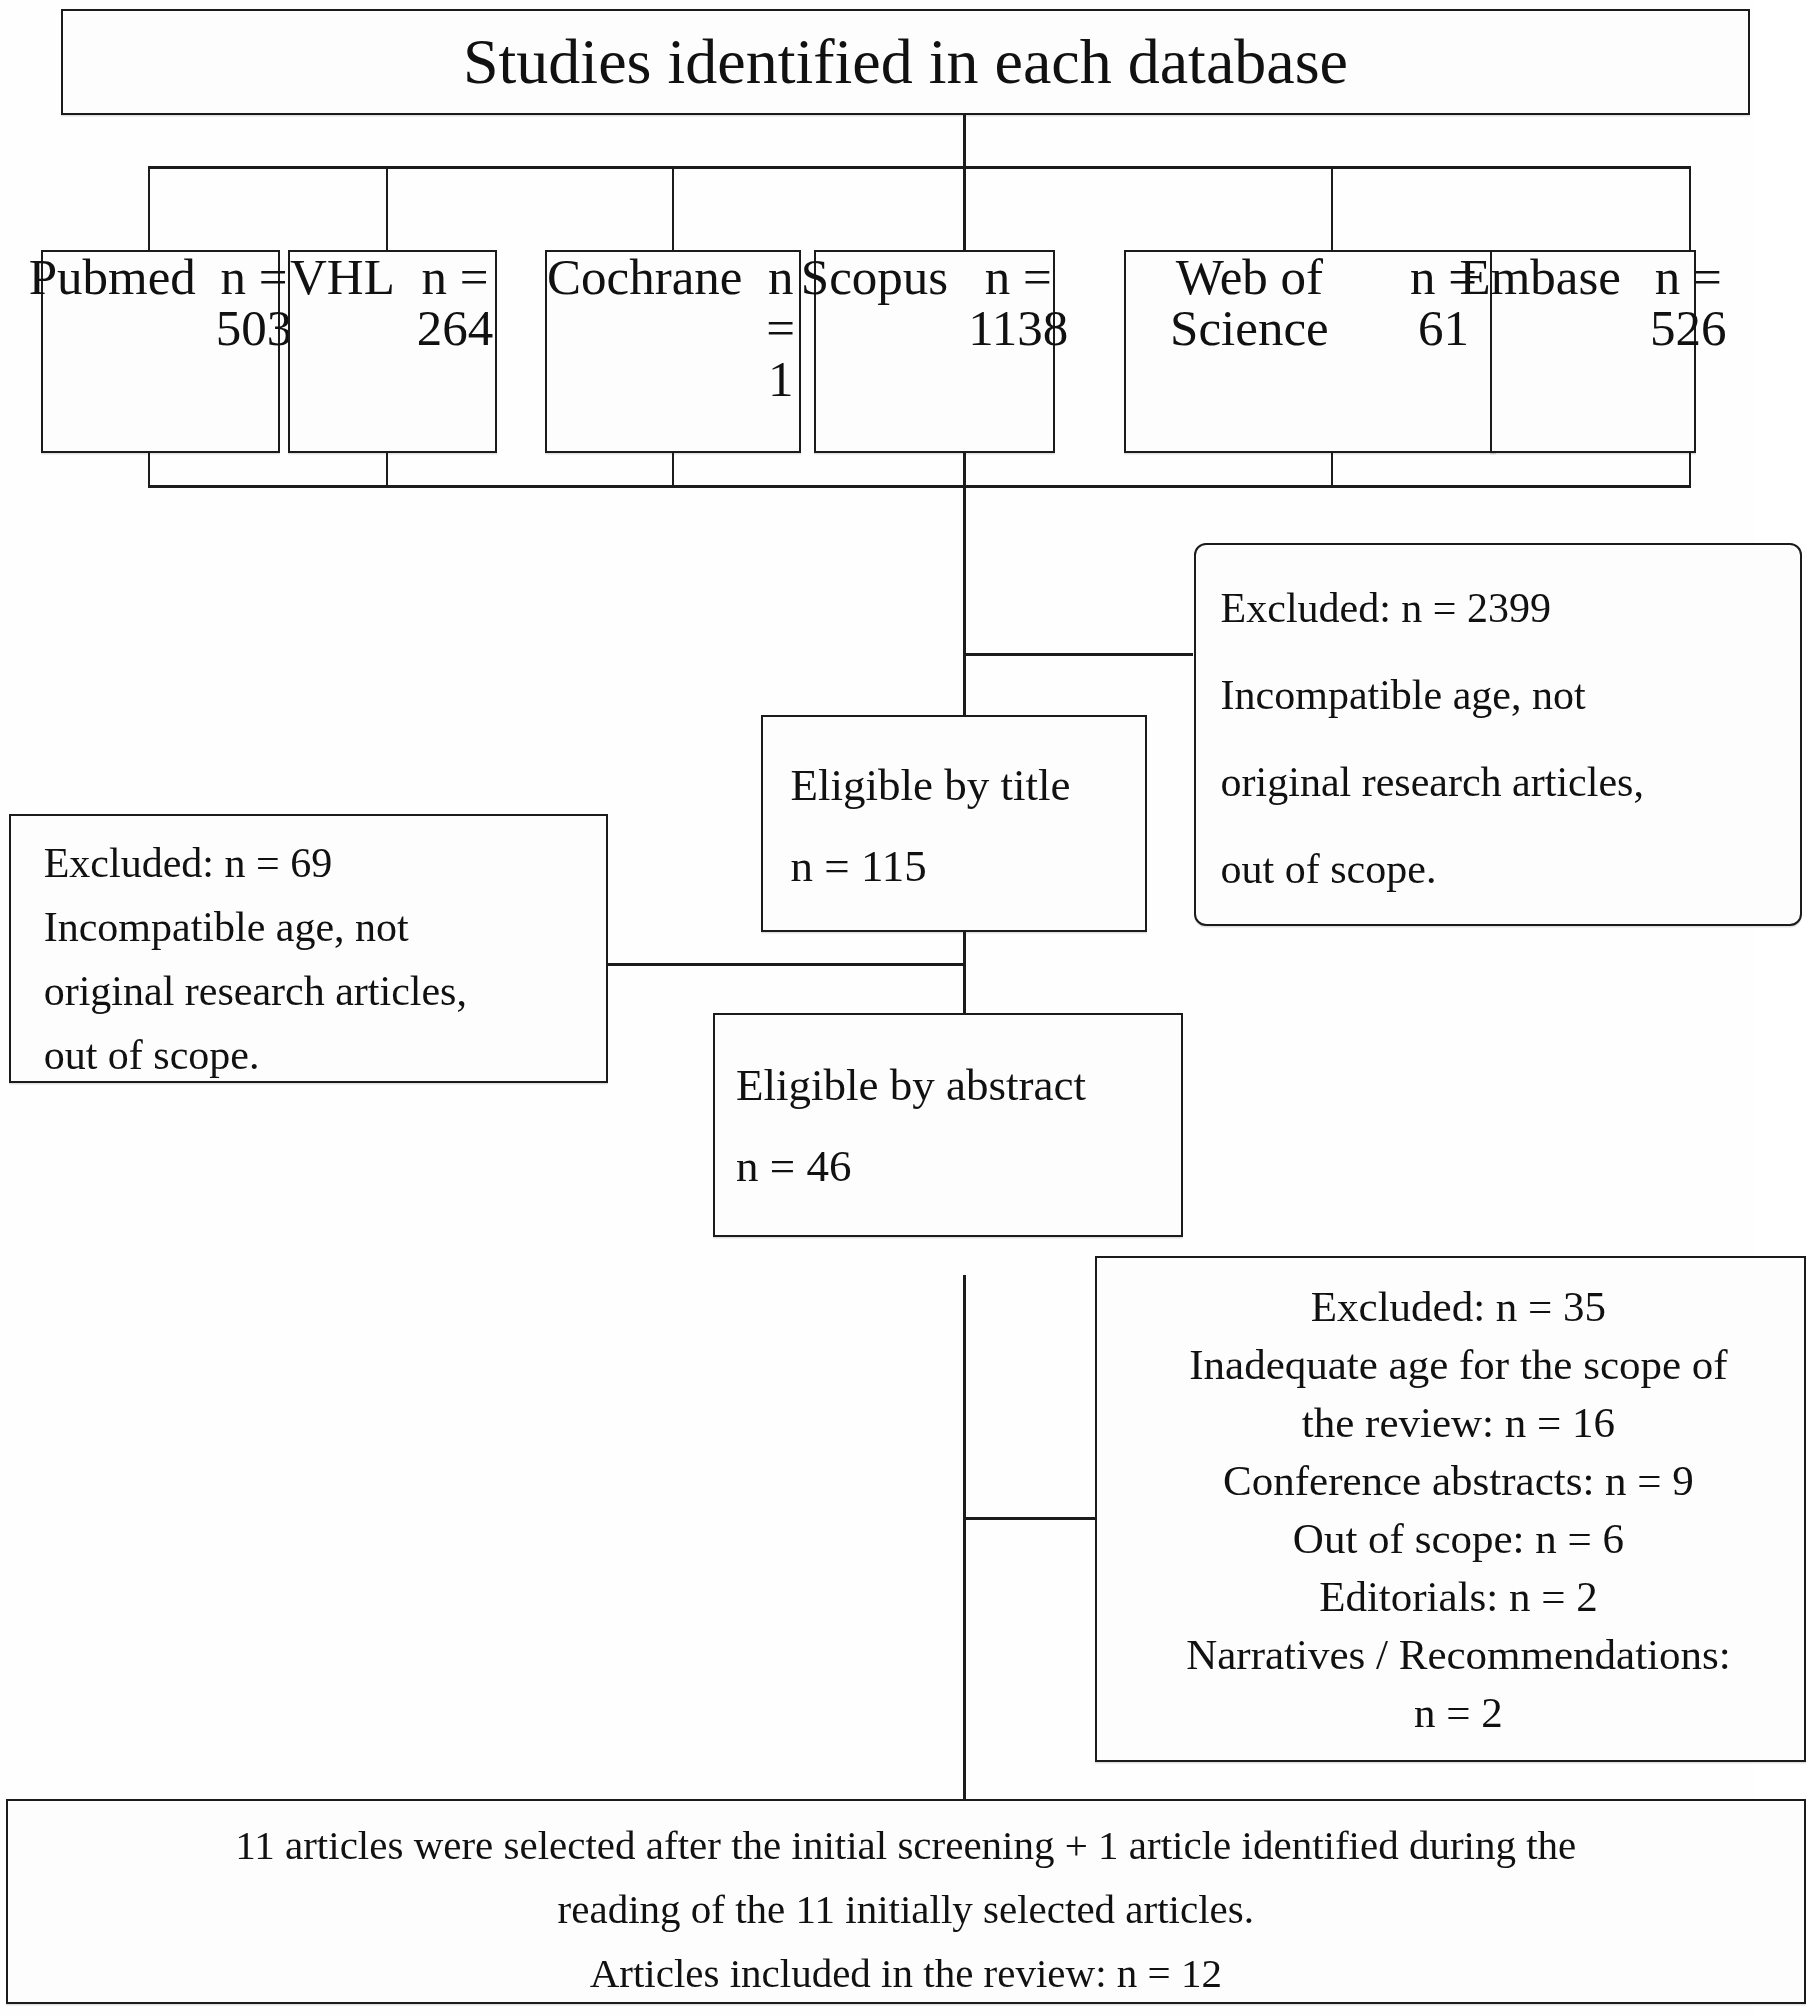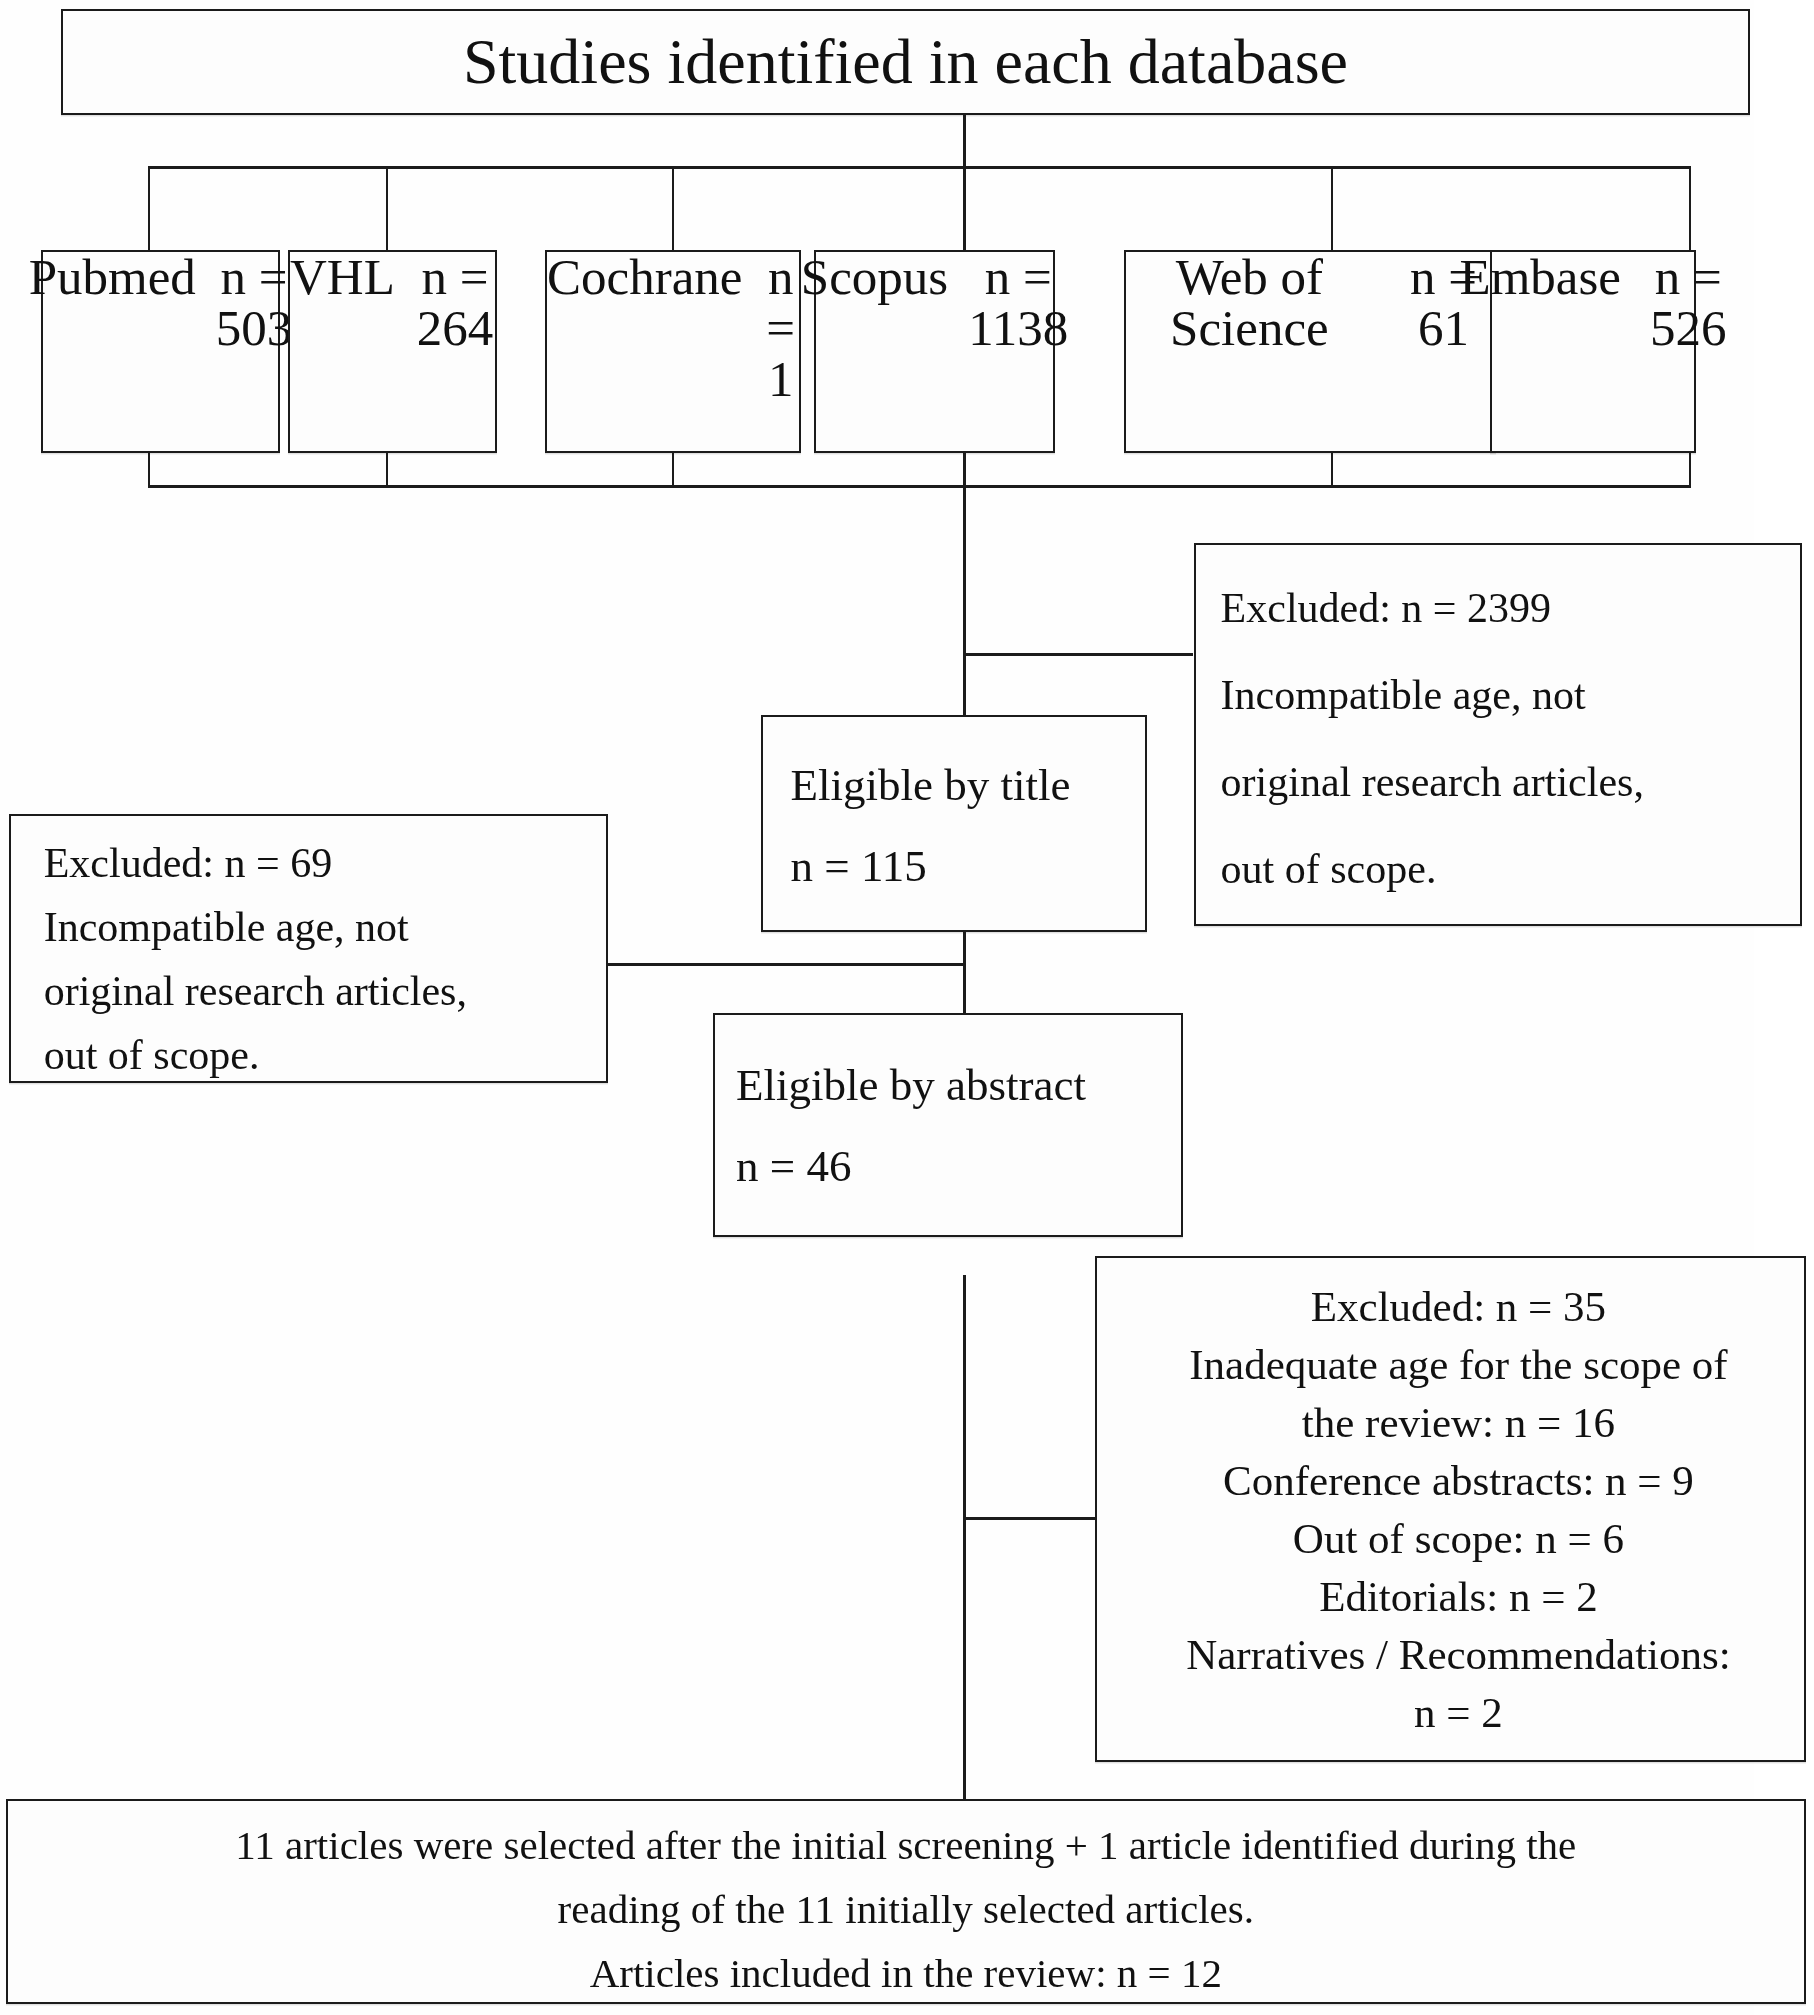--- a/index.html
+++ b/index.html
@@ -9,21 +9,21 @@
   .box{position:absolute;border:2.2px solid #1b1b1b;background:#fdfdfd;box-sizing:border-box;
        box-shadow:0 1.4px 0 rgba(0,0,0,0.12);}
   .vline,.hline{position:absolute;background:#1c1c1c;}
   .title-box{left:61px;top:8.7px;width:1689px;height:106px;
              display:flex;align-items:center;justify-content:center;
              font-size:64px;}
   .db-box{top:250px;height:203px;text-align:center;font-size:51px;
           display:flex;justify-content:center;gap:20px;line-height:1.0;}
   .multiline{white-space:pre-line;}
   .excl2399{left:1194px;top:543px;width:608px;height:383px;
-            font-size:42px;line-height:87px;padding:20px 14.5px 0 24.6px;}
+            font-size:42px;line-height:87px;padding:20px 14.5px 0 24.6px;border-radius:12px;}
   .elig-title{left:761px;top:715px;width:386px;height:217px;
             font-size:45px;line-height:81px;padding:27.5px 0 0 27.5px;}
   .excl69{left:8.7px;top:814px;width:599px;height:269px;
             font-size:42px;line-height:64px;padding:14.5px 7.2px 0 33px;}
   .elig-abs{left:713px;top:1013px;width:470px;height:224px;
             font-size:45px;line-height:81px;padding:30px 0 0 21px;}
   .excl35{left:1095px;top:1256px;width:711px;height:506px;
             font-size:43px;line-height:58px;padding:20px 11.6px 0 27.5px;text-align:center;}
   .included-box{left:5.8px;top:1799px;width:1800px;height:205px;
             font-size:41px;line-height:64px;padding:11.6px 22px 0 22px;

